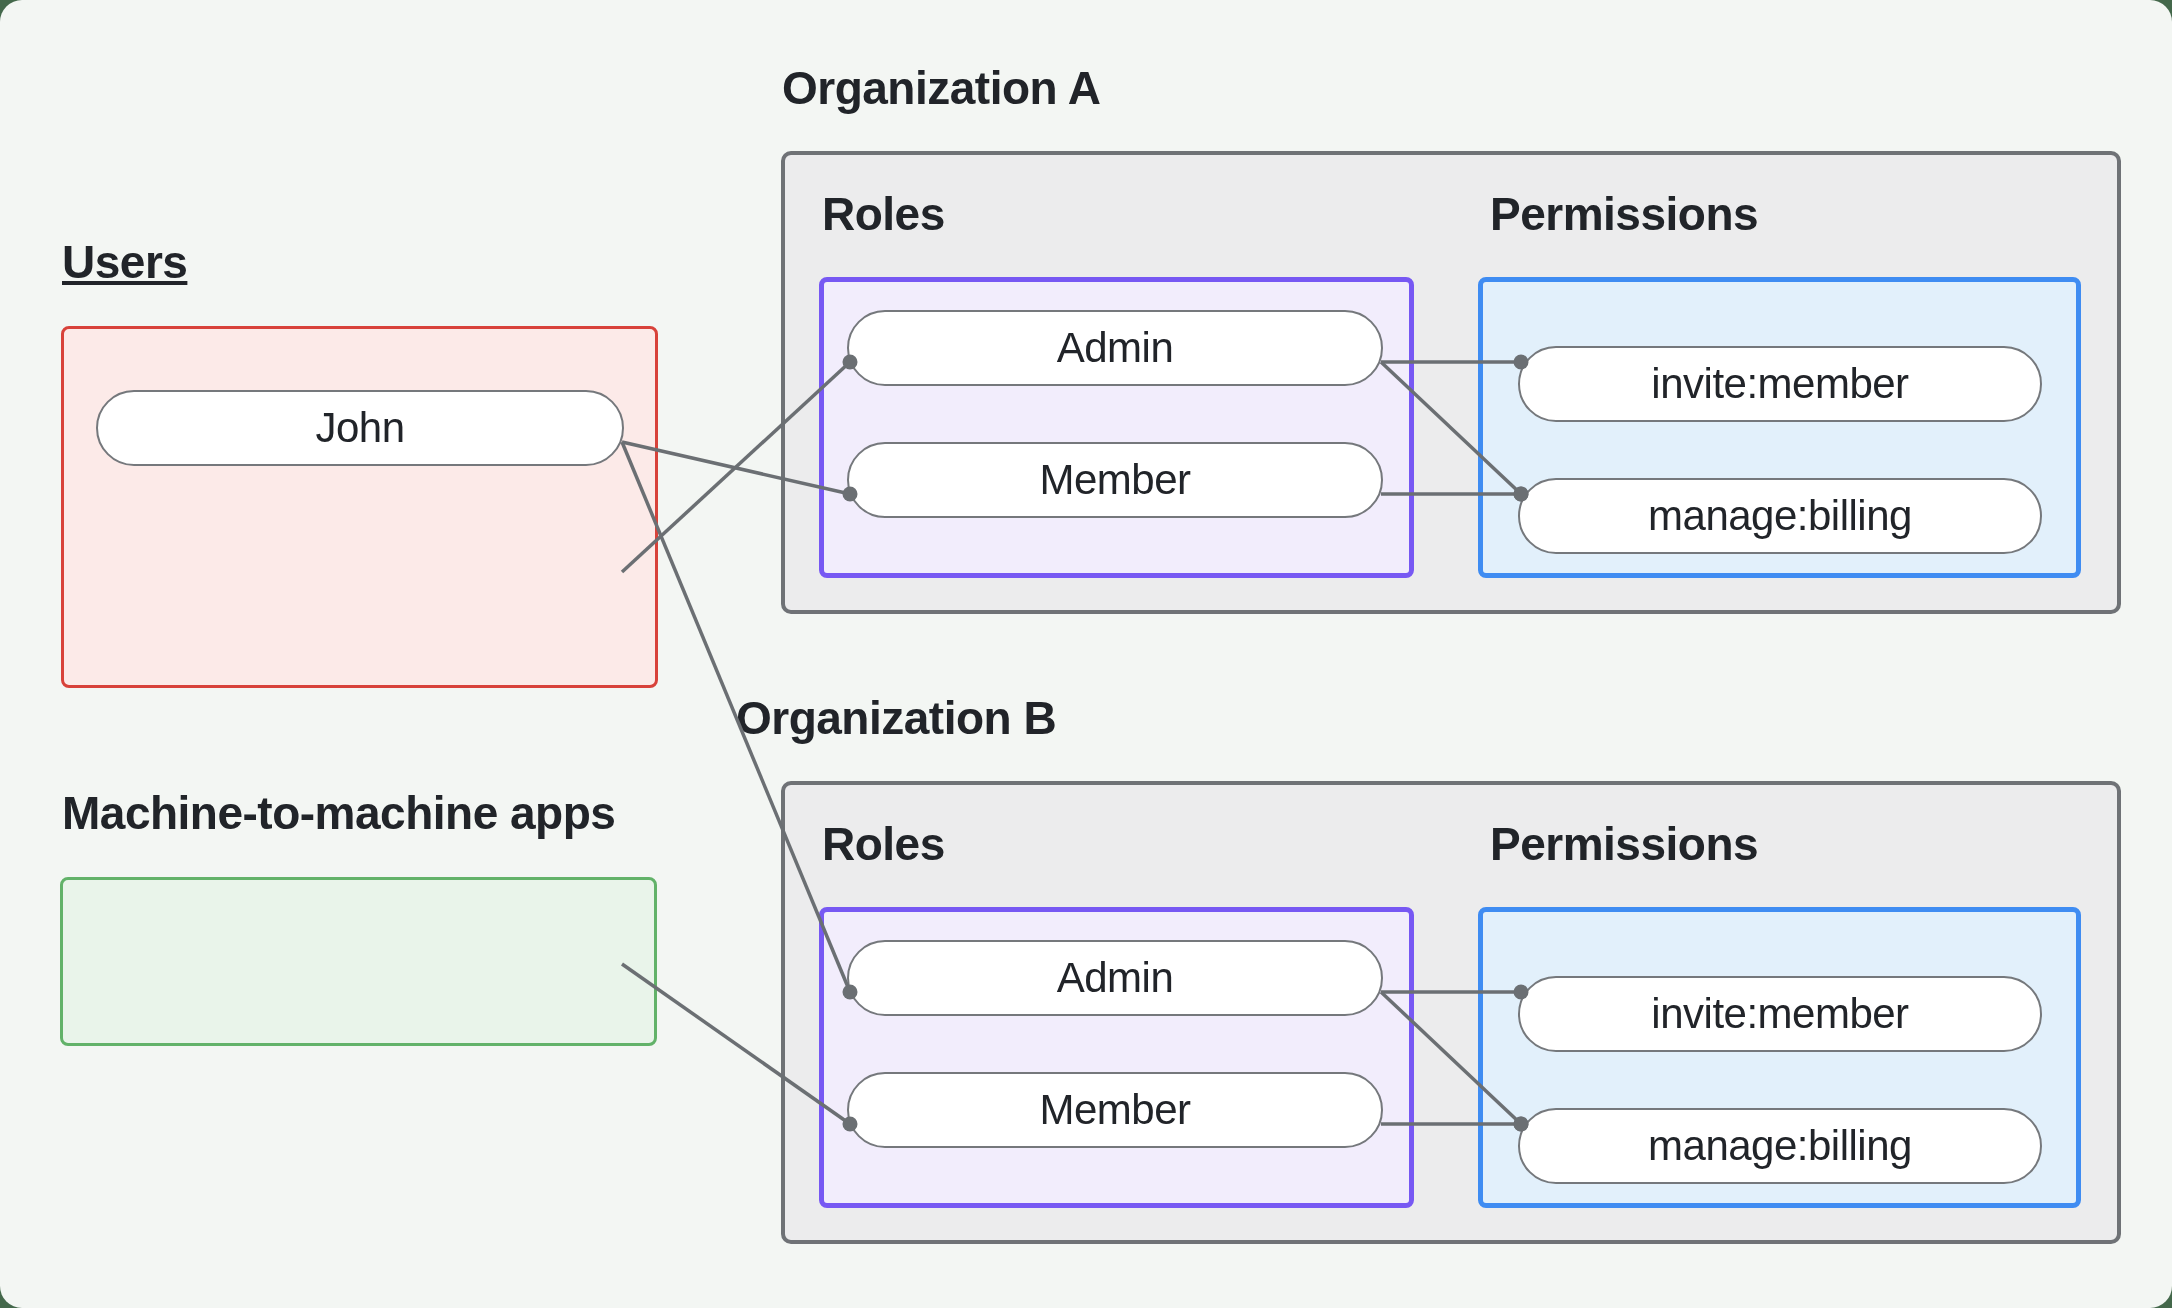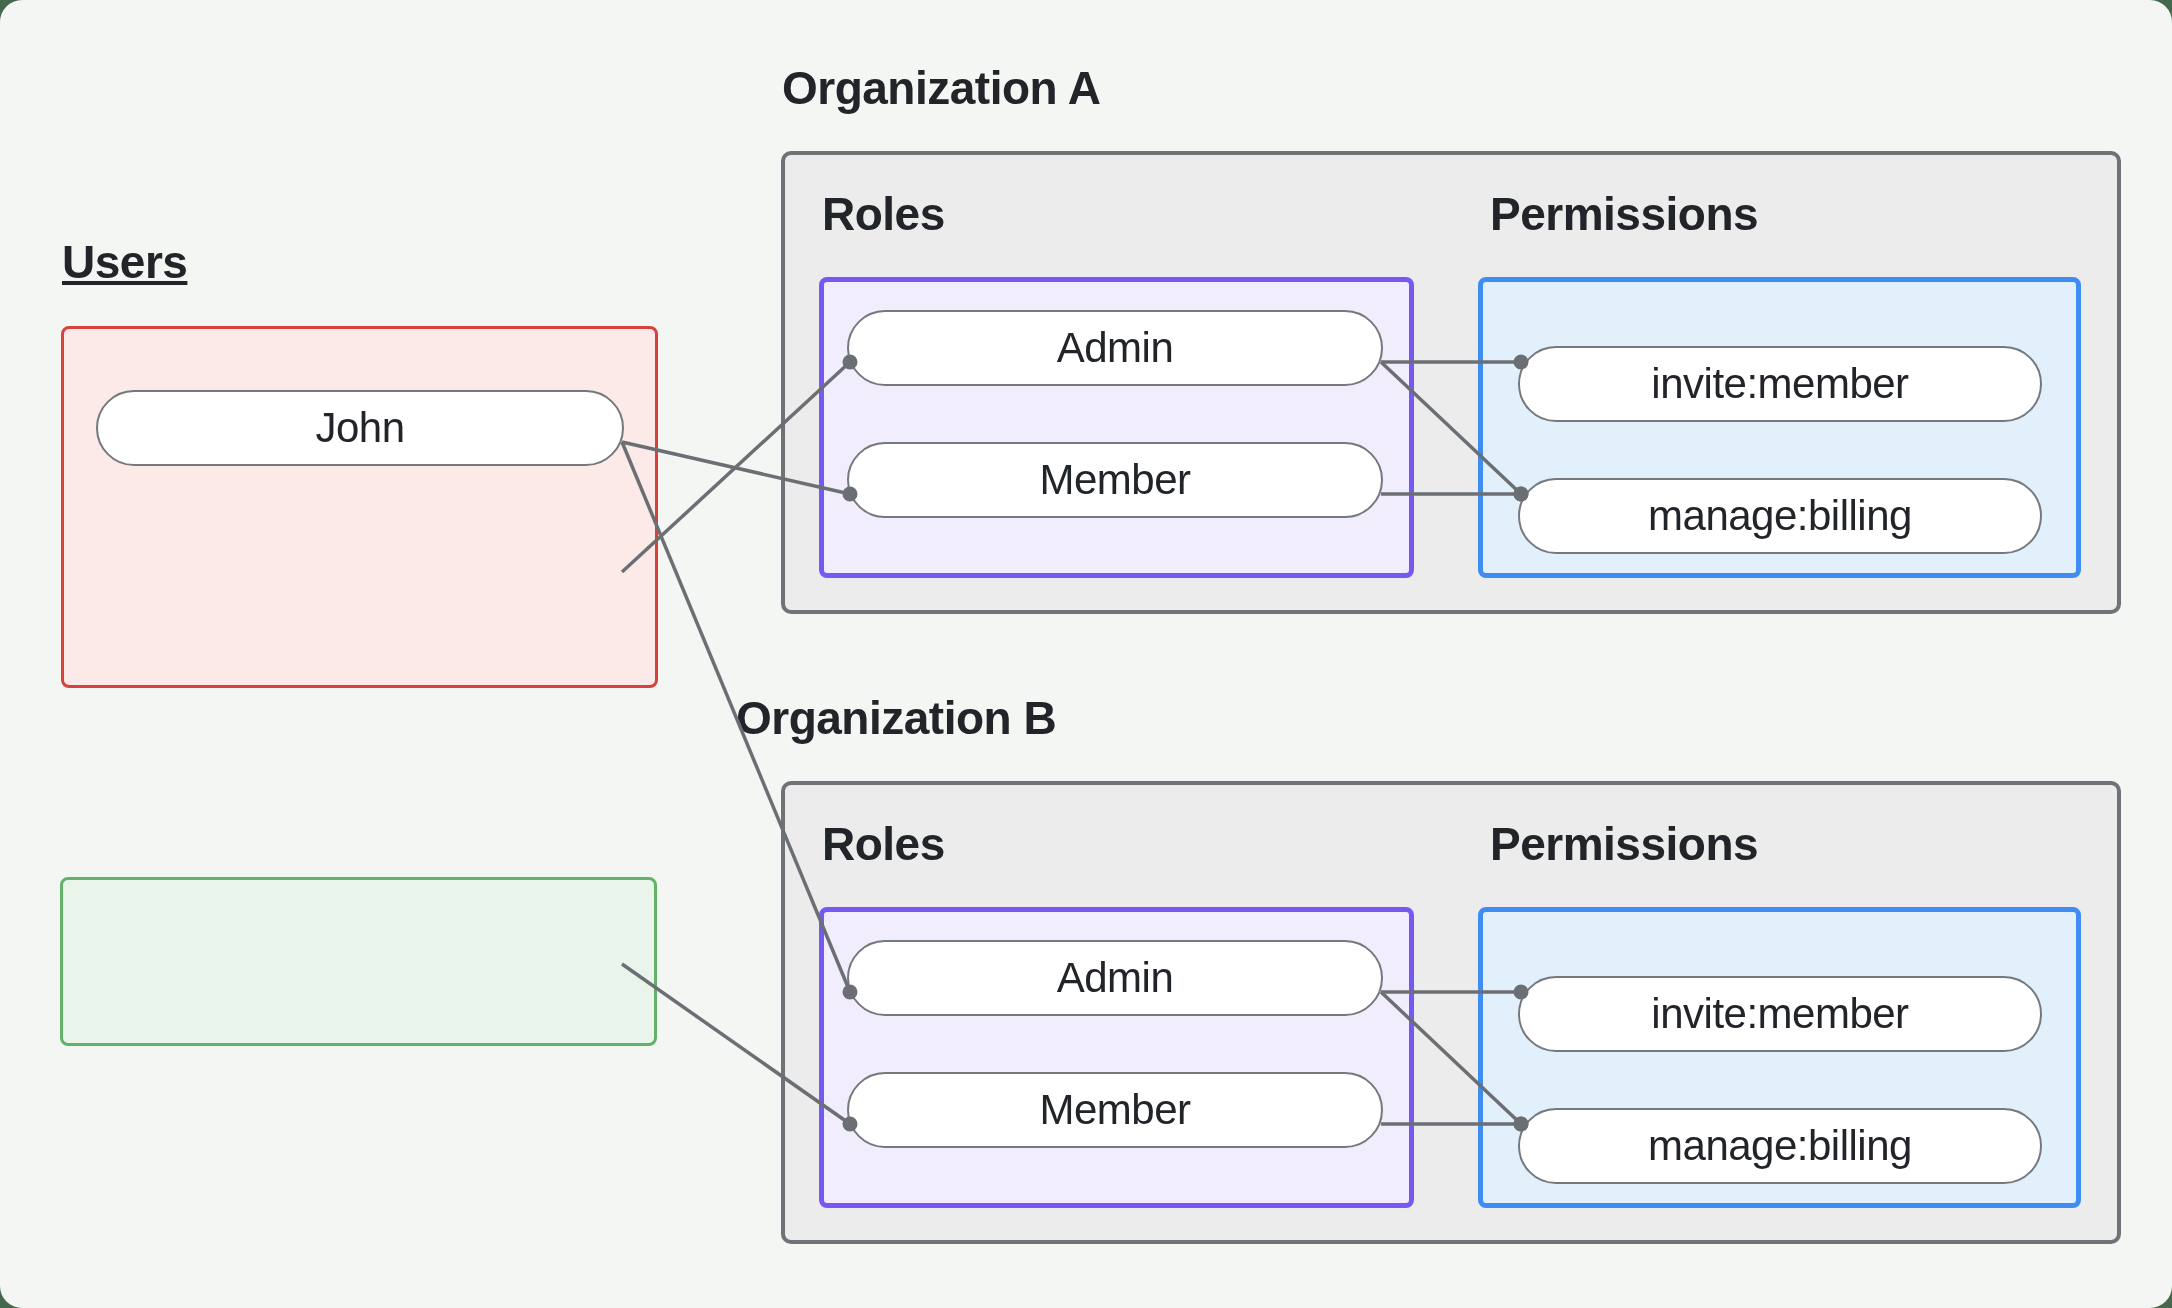--- a/index.html
+++ b/index.html
@@ -127,20 +127,21 @@
   }
   #connector-svg line { stroke: var(--connector); stroke-width: 3.5; }
   #connector-svg circle { fill: var(--connector); }
 </style>
 </head>
 <body>
 
 <div id="diagram">
 
   <div class="section-label" id="users-label">Users</div>
+  <div class="section-label" id="m2m-label">Machine-to-machine apps</div>
   <div class="section-label" id="org-a-label">Organization A</div>
   <div class="section-label" id="org-b-label">Organization B</div>
 
   <div class="box" id="users-box"></div>
 
   <div class="box" id="m2m-box"></div>
 
   <div class="box org-box" id="org-a-box"></div>
   <div class="inner-label" id="org-a-roles-label">Roles</div>
   <div class="inner-label" id="org-a-perms-label">Permissions</div>

